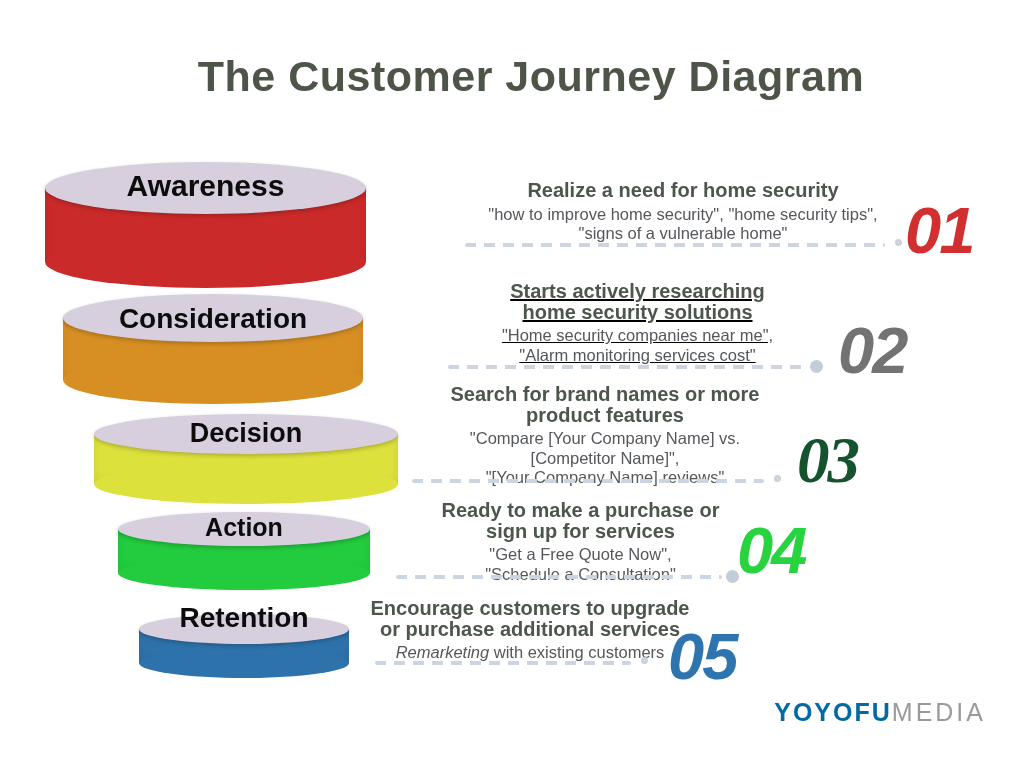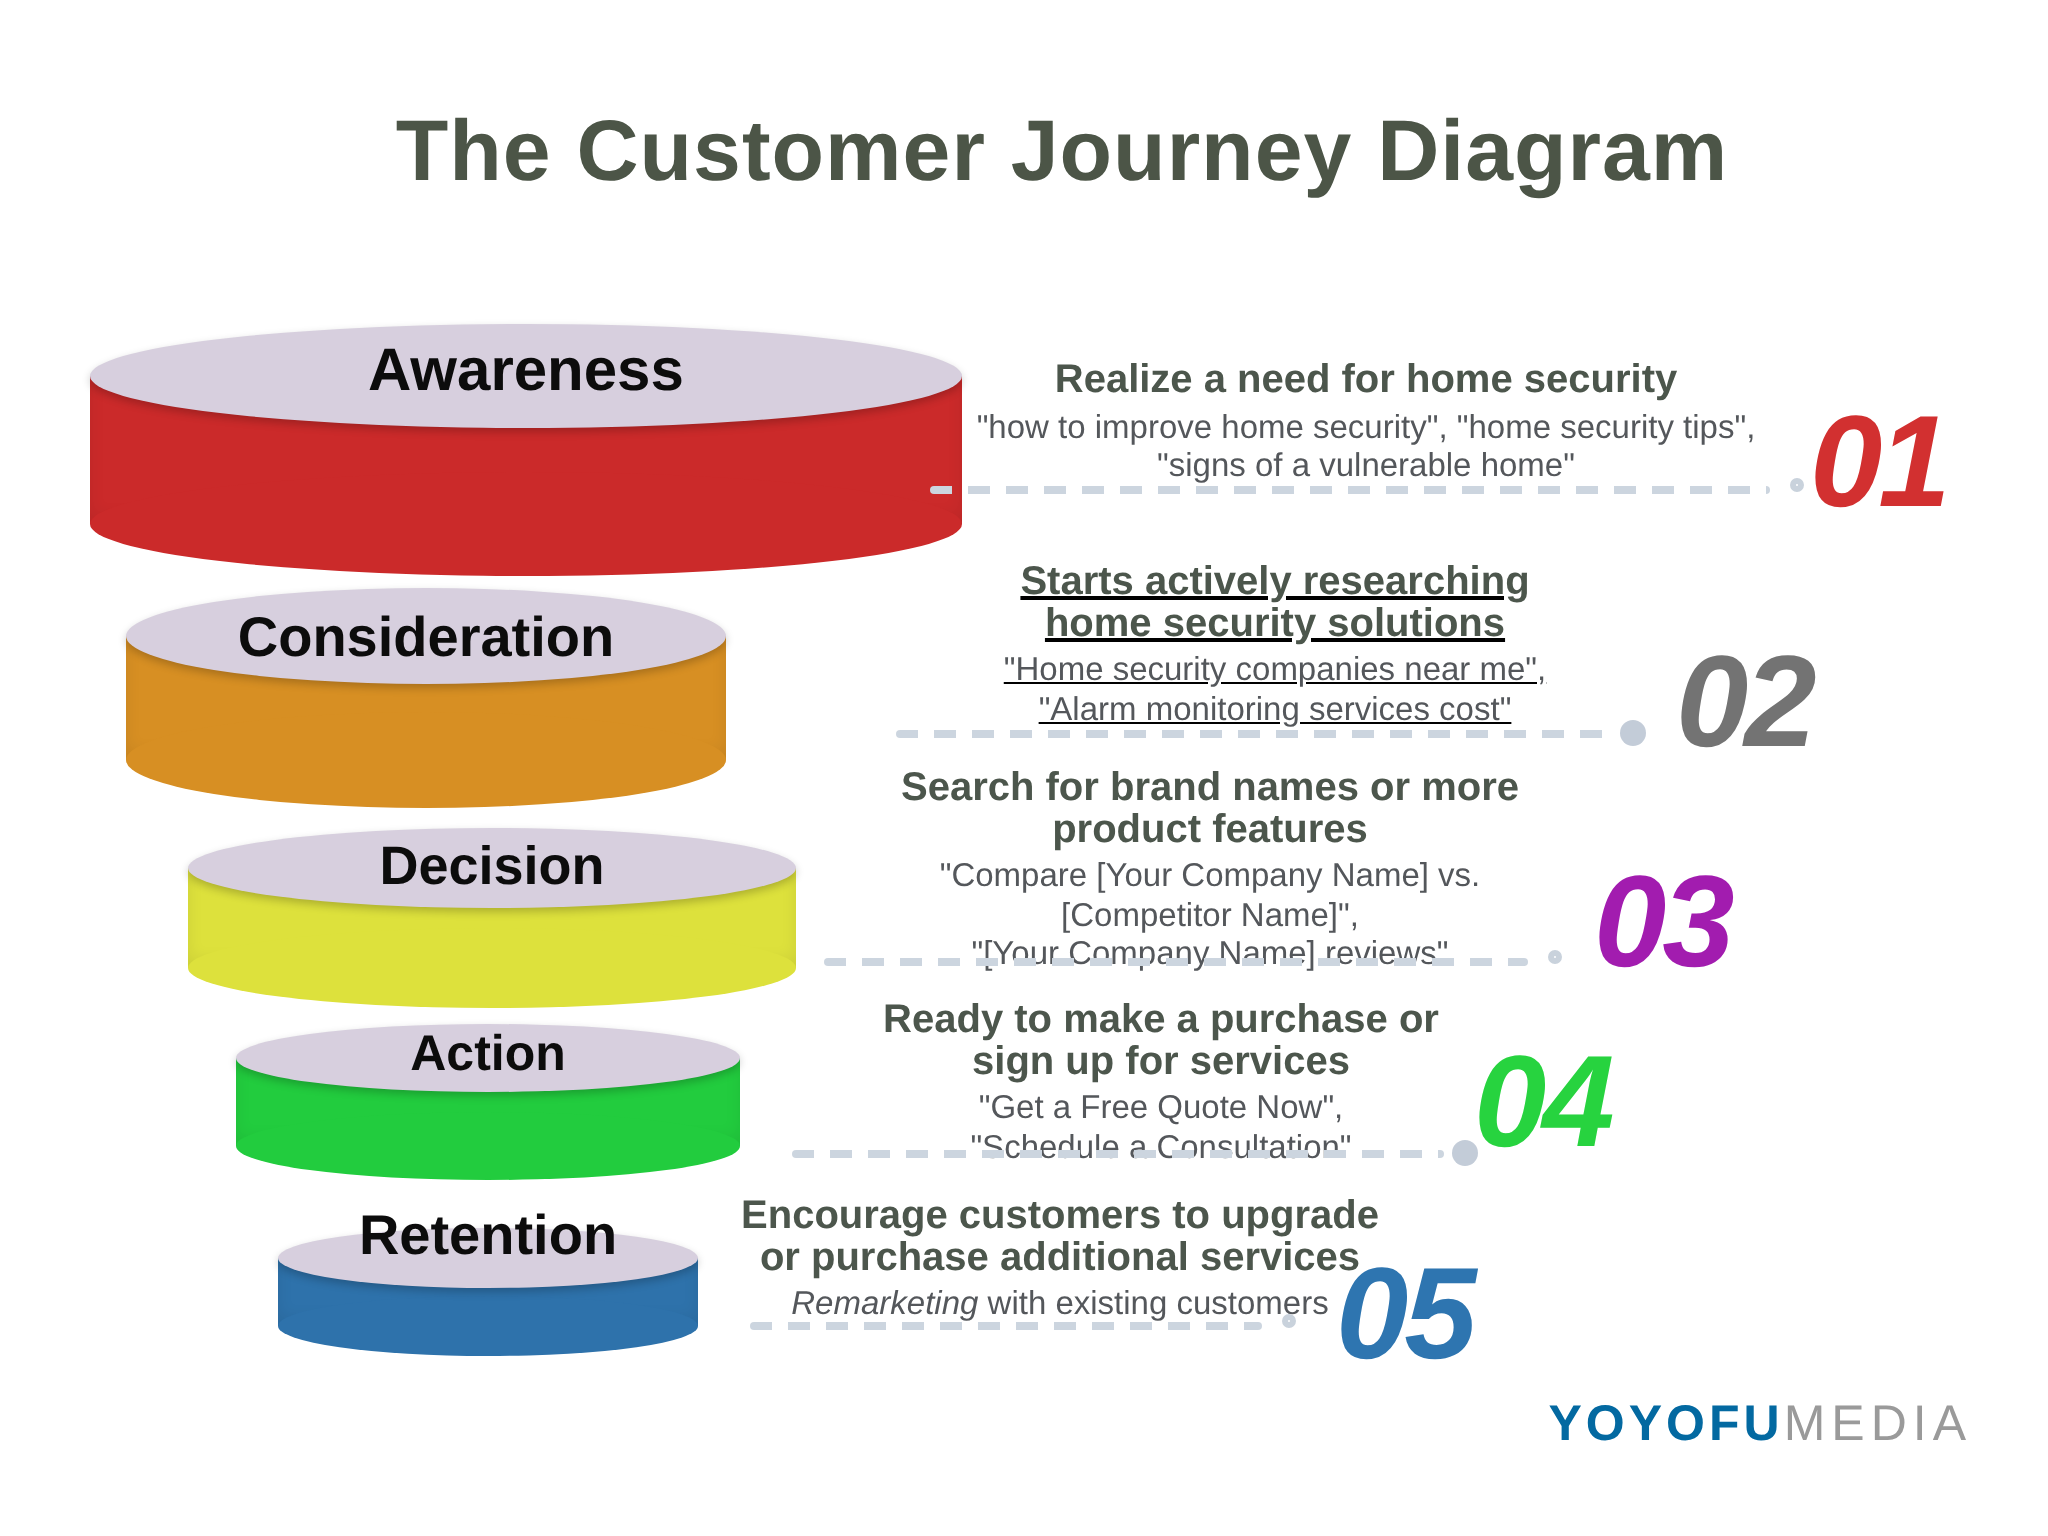--- a/index.html
+++ b/index.html
@@ -24,21 +24,21 @@
   .disk { position:absolute; }
   .cyl-top, .cyl-bottom, .cyl-side { position:absolute; left:0; right:0; }
   .cyl-top, .cyl-bottom { border-radius:50%; }
   .cyl-top { box-shadow:0 2px 4px rgba(0,0,0,0.22); }
   .cyl-side { box-shadow:inset 0 -4px 8px rgba(0,0,0,0.08); }
   .disk-label {
     position:absolute; left:0; right:0; text-align:center;
     font-weight:800; color:#0c0c0c; z-index:5;
   }
 
-  .disk-1 { left:45px;  top:162px; width:436px; height:126px; }
+  .disk-1 { left:45px;  top:162px; width:321px; height:126px; }
   .disk-1 .cyl-top    { top:0; height:52px; }
   .disk-1 .cyl-side   { top:26px; height:74px; }
   .disk-1 .cyl-bottom { top:74px; height:52px; }
   .disk-1 .disk-label { top:7px;  font-size:30px; }
 
   .disk-2 { left:63px;  top:294px; width:300px; height:110px; }
   .disk-2 .cyl-top    { top:0; height:48px; }
   .disk-2 .cyl-side   { top:24px; height:62px; }
   .disk-2 .cyl-bottom { top:62px; height:48px; }
   .disk-2 .disk-label { top:9px;  font-size:28px; }
@@ -200,19 +200,19 @@
   </div>
 <div class="dash dash-4">
     <span class="end end-filled"></span>
   </div>
 <div class="dash dash-5">
     <span class="end end-hollow"></span>
   </div>
 
 <div class="num num-1" style="color: rgb(210, 48, 48);">01</div>
 <div class="num num-2" style="color: #737373;">02</div>
-<div class="num num-3" style="color: #a21caf;">03</div>
+<div class="num num-3" style="color: #14532d; font-family: Liberation Serif, serif;">03</div>
 <div class="num num-4" style="color: rgb(39, 211, 63);">04</div>
 <div class="num num-5" style="color: rgb(46, 117, 176); margin-top: 12px;">05</div>
 
 <div class="logo">
   <span class="logo-bold">YOYOFU</span><span class="logo-light">MEDIA</span>
 </div>
 
 </body></html>

